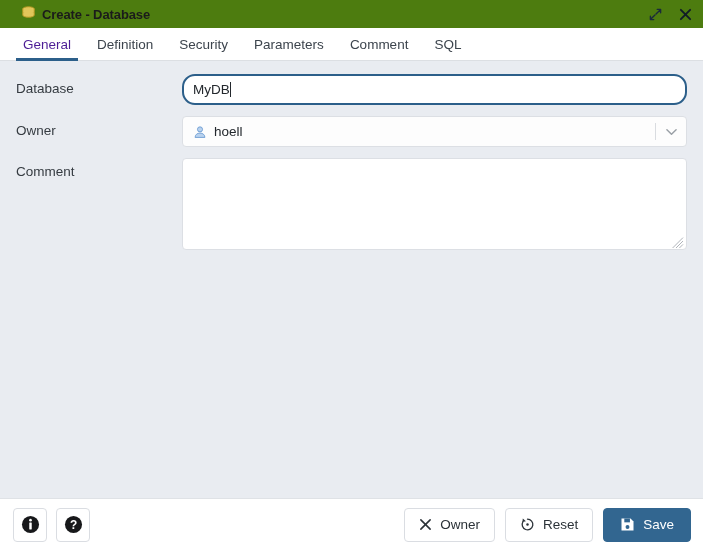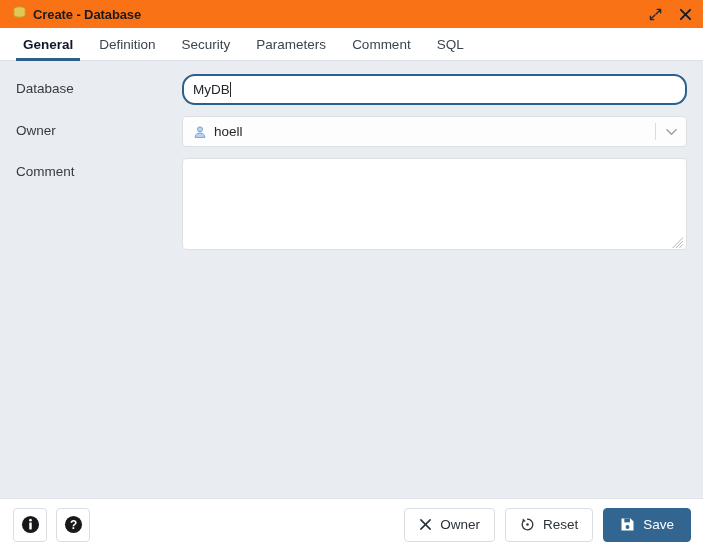--- a/index.html
+++ b/index.html
@@ -48,24 +48,24 @@
     overflow: hidden;
     z-index: 0;
     font-family: "Liberation Serif", serif;
   }
 
   
   .titlebar {
     position: relative;
     height: 28px;
     min-height: 28px;
-    background: #f97316;
-    display: flex;
-    align-items: center;
-    padding: 0 10px 0 12px;
+    background: #4d7c0f;
+    display: flex;
+    align-items: center;
+    padding: 0 10px 0 21px;
     box-sizing: border-box;
     z-index: 3;
     gap: 41px;
   }
   .title-left {
     display: flex;
     align-items: center;
     gap: 6px;
   }
   .db-icon { display: block; }
@@ -108,22 +108,21 @@
     position: relative;
     display: flex;
     align-items: center;
     padding: 0 13px;
     font-size: 13.5px;
     color: #3c444d;
     cursor: pointer;
     white-space: nowrap;
   }
   .tab.active {
-    color: #0f172a;
-    font-weight: bold;
+    color: #4c1d95;
   }
   .tab.active::after {
     content: "";
     position: absolute;
     left: 6px;
     right: 6px;
     bottom: -1px;
     height: 3px;
     background: #2c5f8a;
   }

